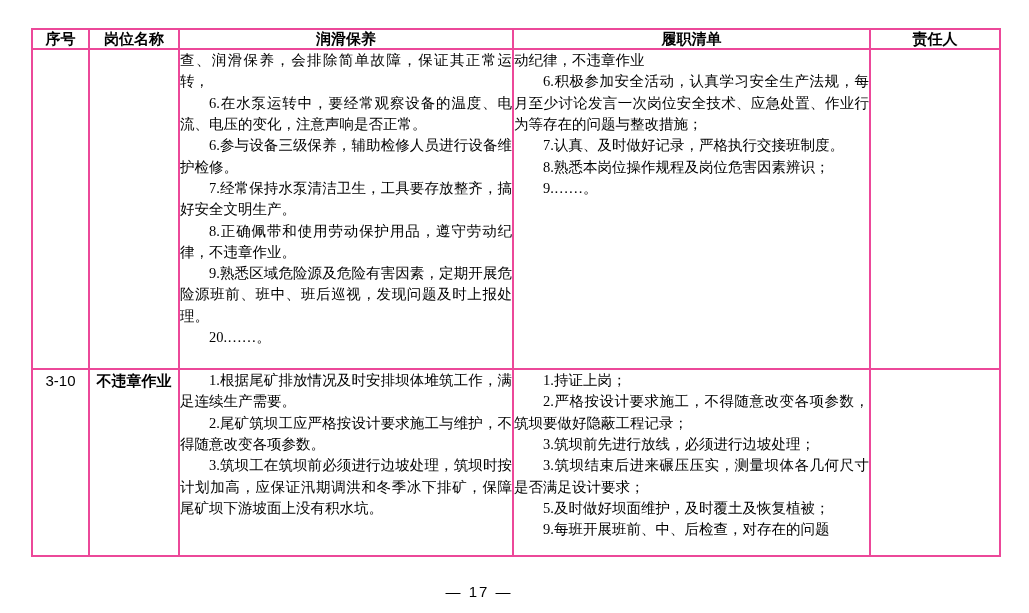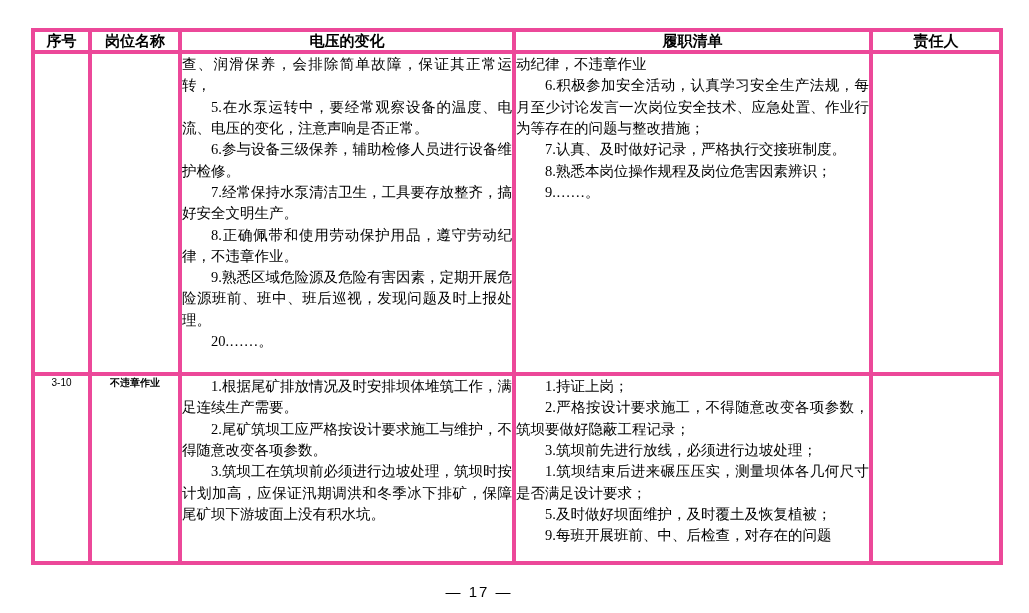--- a/index.html
+++ b/index.html
@@ -24,21 +24,21 @@
   }
   table.doc-table {
     position: absolute;
     left: 31px;
     top: 28px;
     width: 968px;
     border-collapse: collapse;
     table-layout: fixed;
   }
   table.doc-table td, table.doc-table th {
-    border: 4px solid #ec4899;
+    border: 2px solid #ec4899;
     vertical-align: top;
     padding: 0;
   }
   .hdr-cell {
     text-align: center;
     font-size: 15px;
     font-weight: bold;
     padding: 9px 2px 9px 2px;
     vertical-align: middle;
     line-height: 1.2;
@@ -60,21 +60,21 @@
   .cell-text p {
     margin: 0;
   }
   .indent {
     text-indent: 2em;
     font-family: Liberation Serif, serif;
   }
   .center-mid {
     text-align: center;
     vertical-align: middle;
-    font-size: 10px;
+    font-size: 15px;
     line-height: 1.45;
   }
   .post-name {
     font-weight: bold;
   }
   .page-number {
     position: absolute;
     left: 0;
     top: 583px;
     width: 958px;
@@ -95,32 +95,32 @@
       <col class="col-seq">
       <col class="col-post">
       <col class="col-resp">
       <col class="col-duty">
       <col class="col-person">
     </colgroup>
     <thead>
       <tr>
         <th class="hdr-cell">序号</th>
         <th class="hdr-cell">岗位名称</th>
-        <th class="hdr-cell">电压的变化</th>
+        <th class="hdr-cell">润滑保养</th>
         <th class="hdr-cell">履职清单</th>
         <th class="hdr-cell">责任人</th>
       </tr>
     </thead>
     <tbody>
       <tr class="row-a">
         <td class="center-mid"></td>
         <td class="center-mid post-name"></td>
         <td class="cell-text">
             <p>查、润滑保养，会排除简单故障，保证其正常运转，</p>
-            <p class="indent">5.在水泵运转中，要经常观察设备的温度、电流、电压的变化，注意声响是否正常。</p>
+            <p class="indent">6.在水泵运转中，要经常观察设备的温度、电流、电压的变化，注意声响是否正常。</p>
             <p class="indent">6.参与设备三级保养，辅助检修人员进行设备维护检修。</p>
             <p class="indent">7.经常保持水泵清洁卫生，工具要存放整齐，搞好安全文明生产。</p>
             <p class="indent">8.正确佩带和使用劳动保护用品，遵守劳动纪律，不违章作业。</p>
             <p class="indent">9.熟悉区域危险源及危险有害因素，定期开展危险源班前、班中、班后巡视，发现问题及时上报处理。</p>
             <p class="indent">20.……。</p>
           </td>
         <td class="cell-text">
             <p>动纪律，不违章作业</p>
             <p class="indent">6.积极参加安全活动，认真学习安全生产法规，每月至少讨论发言一次岗位安全技术、应急处置、作业行为等存在的问题与整改措施；</p>
             <p class="indent">7.认真、及时做好记录，严格执行交接班制度。</p>
@@ -134,21 +134,21 @@
         <td class="center-mid post-name">不违章作业</td>
         <td class="cell-text">
             <p class="indent">1.根据尾矿排放情况及时安排坝体堆筑工作，满足连续生产需要。</p>
             <p class="indent">2.尾矿筑坝工应严格按设计要求施工与维护，不得随意改变各项参数。</p>
             <p class="indent">3.筑坝工在筑坝前必须进行边坡处理，筑坝时按计划加高，应保证汛期调洪和冬季冰下排矿，保障尾矿坝下游坡面上没有积水坑。</p>
           </td>
         <td class="cell-text">
             <p class="indent">1.持证上岗；</p>
             <p class="indent">2.严格按设计要求施工，不得随意改变各项参数，筑坝要做好隐蔽工程记录；</p>
             <p class="indent">3.筑坝前先进行放线，必须进行边坡处理；</p>
-            <p class="indent">1.筑坝结束后进来碾压压实，测量坝体各几何尺寸是否满足设计要求；</p>
+            <p class="indent">3.筑坝结束后进来碾压压实，测量坝体各几何尺寸是否满足设计要求；</p>
             <p class="indent">5.及时做好坝面维护，及时覆土及恢复植被；</p>
             <p class="indent">9.每班开展班前、中、后检查，对存在的问题</p>
           </td>
         <td class="center-mid"></td>
       </tr>
     </tbody>
   </table>
 
   <div class="page-number">— 17 —</div>
 

